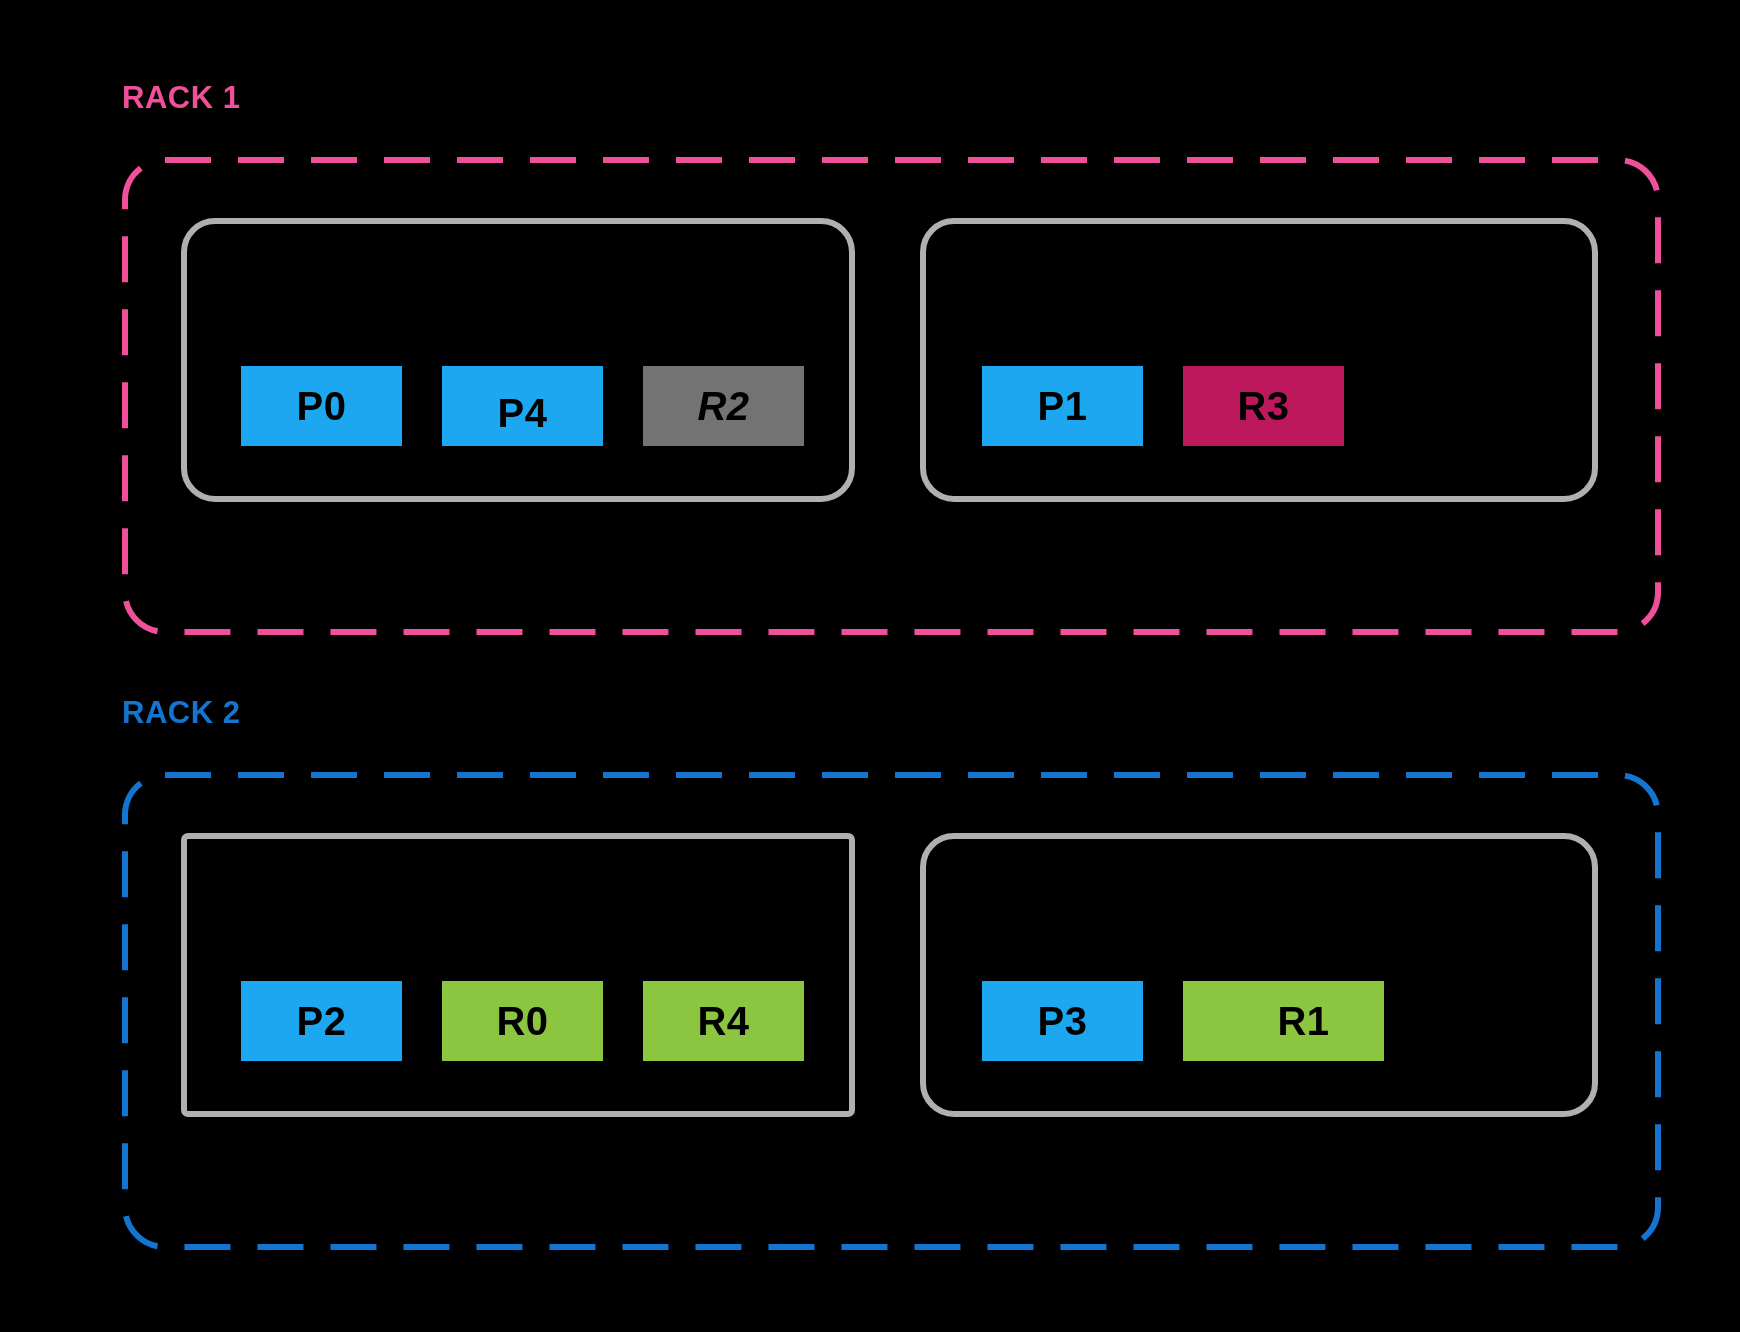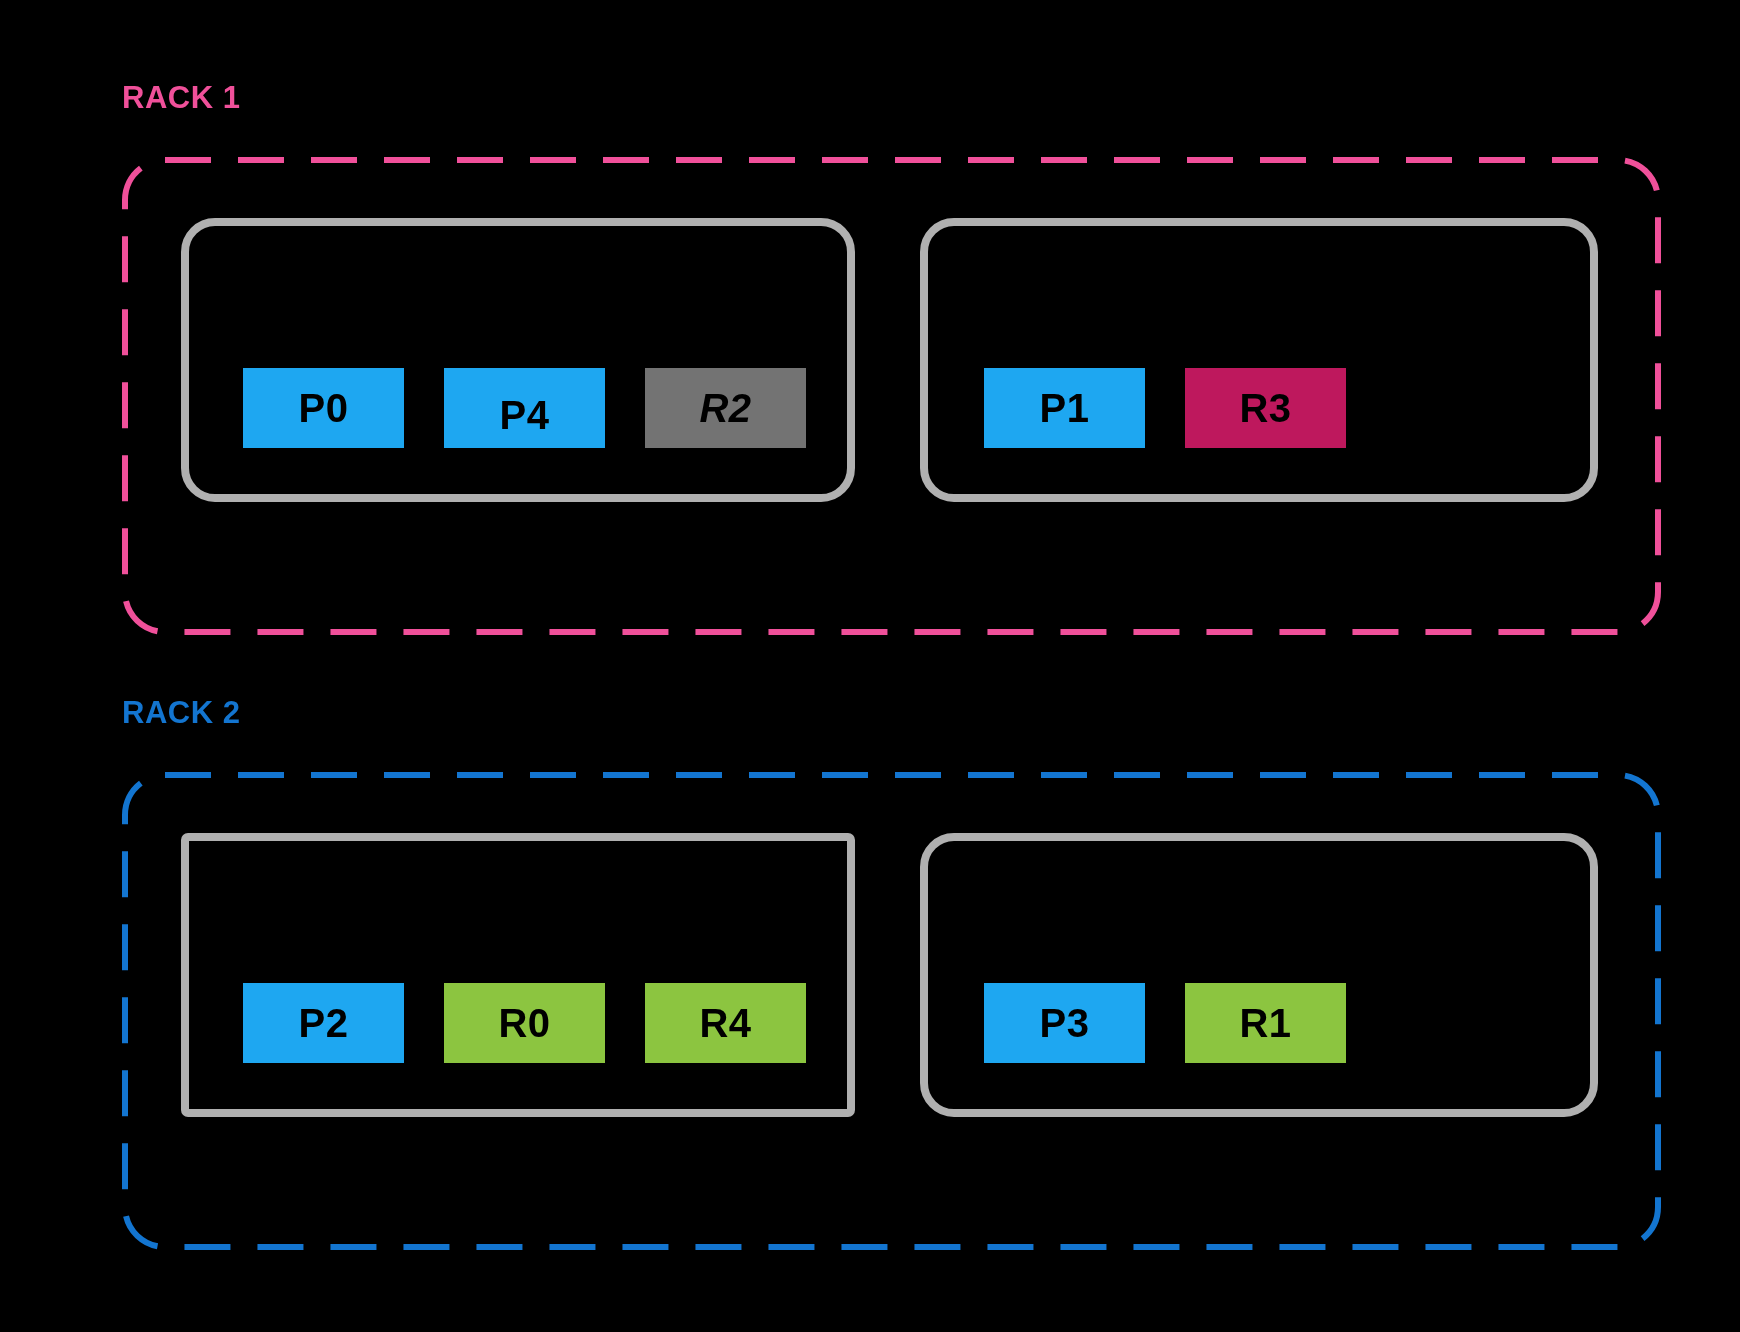--- a/index.html
+++ b/index.html
@@ -36,21 +36,21 @@
   .boundary-rect {
     fill: none;
     stroke-width: 6;
     stroke-dasharray: 46 27;
     stroke-linecap: butt;
   }
   .host {
     position: absolute;
     top: 218px; height: 284px;
     box-sizing: border-box;
-    border: 8px solid #fef9c3;
+    border: 6px solid #fef9c3;
     border-radius: 34px;
     display: flex;
     gap: 40px;
     padding-top: 142px;
   }
   .host-a { left: 181px; width: 674px; padding-left: 54px; }
   .host-b { left: 920px; width: 678px; padding-left: 56px; }
   .slot {
     width: 161px; height: 80px;
     flex: 0 0 161px;
@@ -113,19 +113,19 @@
       </div>
       <div class="slot" style="background-color: rgb(140, 197, 64);">
         <span class="slot-label" style="color: rgb(0, 0, 0);">R4</span>
       </div>
     </div>
 
     <div class="host host-b" style="border-color: rgb(176, 176, 176);">
       <div class="slot" style="background-color: rgb(30, 167, 241);">
         <span class="slot-label" style="color: rgb(0, 0, 0);">P3</span>
       </div>
-      <div class="slot" style="background-color: rgb(140, 197, 64);">
+      <div class="slot" style="background-color: rgb(140, 197, 64); padding-left: 40px;">
         <span class="slot-label" style="color: rgb(0, 0, 0);">R1</span>
       </div>
     </div>
   </section>
 
 </div>
 
 </body></html>

